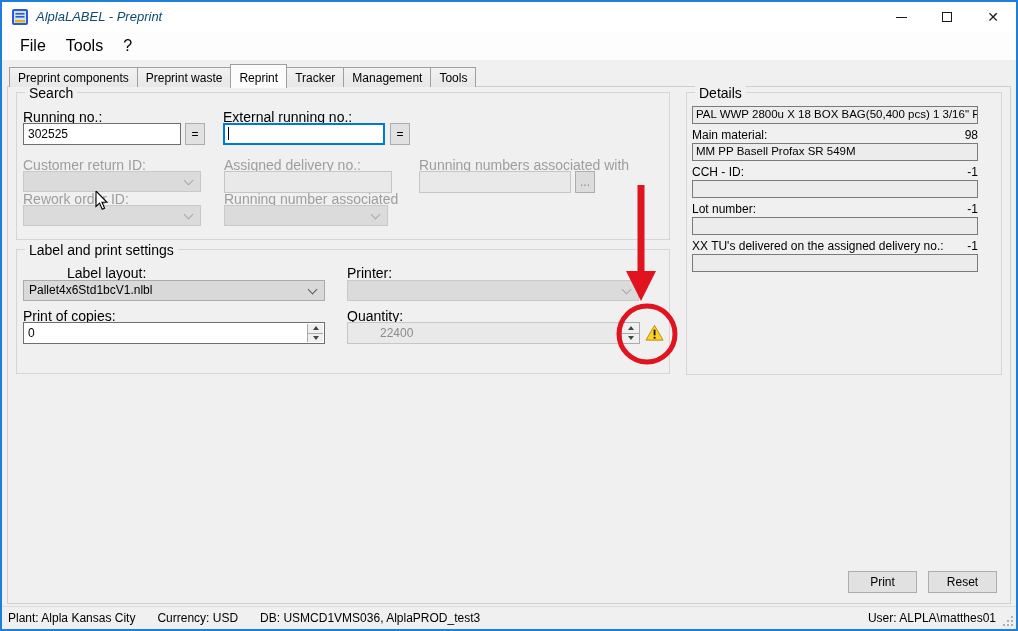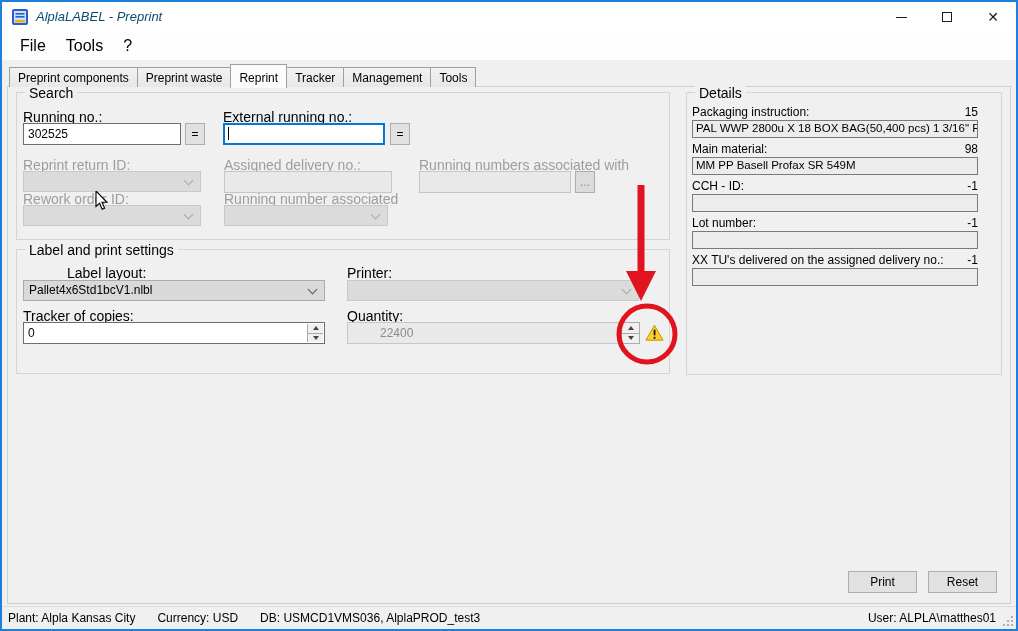--- a/index.html
+++ b/index.html
@@ -138,21 +138,21 @@
 
     <span class="fl" style="left:6px;top:16px;">Running no.:</span>
     <input class="tb" style="left: 6px; top: 30px; width: 158px;" value="302525">
     <button class="btn-sm" style="left:168px;top:30px;">=</button>
 
     <span class="fl" style="left:206px;top:16px;">External running no.:</span>
     <input class="tb focused" style="left: 206px; top: 30px; width: 162px;" value="">
     <span class="caret" style="left:211px;top:34px;"></span>
     <button class="btn-sm" style="left:373px;top:30px;">=</button>
 
-    <span class="fl dis" style="left:6px;top:64px;">Reprint return ID:</span>
+    <span class="fl dis" style="left:6px;top:64px;">Customer return ID:</span>
     <div class="combo dis" style="left:6px;top:78px;width:178px;">
         <span class="chev"></span>
       </div>
 
     <span class="fl dis" style="left:207px;top:64px;">Assigned delivery no.:</span>
     <input class="tb dis" style="left: 207px; top: 78px; width: 168px;" value="">
 
     <span class="fl dis" style="left:402px;top:64px;">Running numbers associated with</span>
     <input class="tb dis" style="left: 402px; top: 78px; width: 152px;" value="">
     <button class="btn-sm" style="left:558px;top:78px;background:#dcdcdc;color:#8f8f8f;">...</button>
@@ -176,21 +176,21 @@
       <span>Pallet4x6Std1bcV1.nlbl</span>
       <span class="chev"></span>
     </div>
 
     <span class="fl" style="left:330px;top:15px;">Printer:</span>
     <div class="combo dis" style="left:330px;top:30px;width:292px;">
       <span></span>
       <span class="chev"></span>
     </div>
 
-    <span class="fl" style="left:6px;top:58px;">Tracker of copies:</span>
+    <span class="fl" style="left:6px;top:58px;">Print of copies:</span>
     <div class="numeric" style="left:6px;top:72px;width:302px;">
       <span class="numval">0</span>
       <span class="spin">
         <button class="spin-btn">
             <span class="tri-up"></span>
           </button>
         <button class="spin-btn">
             <span class="tri-dn"></span>
           </button>
       </span>
@@ -211,24 +211,20 @@
   <svg class="warn-icon" viewBox="0 0 20 18">
     <polygon points="10,1 19,16.5 1,16.5" fill="#ffd02a" stroke="#b98c00" stroke-width="1"></polygon>
     <rect x="9.1" y="5.5" width="1.9" height="6" fill="#111"></rect>
     <rect x="9.1" y="13" width="1.9" height="2" fill="#111"></rect>
   </svg>
 
   <div class="groupbox" id="group-details">
     <span class="group-title">Details</span>
     <div class="details-rows" id="details-rows">
         <div>
-          <div class="detail-label-row">
-            <span>Packaging instruction:</span>
-            <span>15</span>
-          </div>
           <div class="detail-box">PAL WWP 2800u X 18 BOX BAG(50,400 pcs) 1 3/16" FT</div>
         </div>
         <div>
           <div class="detail-label-row">
             <span>Main material:</span>
             <span>98</span>
           </div>
           <div class="detail-box">MM PP Basell Profax SR 549M</div>
         </div>
         <div>

